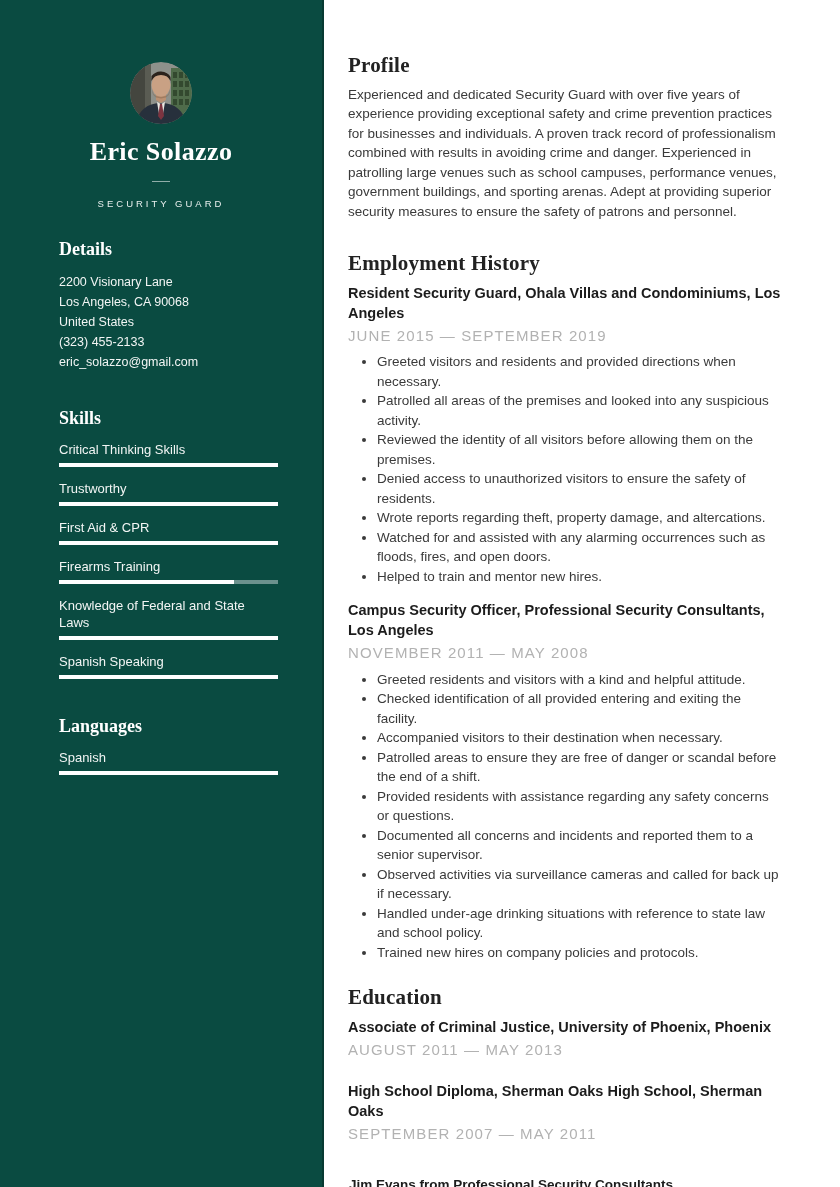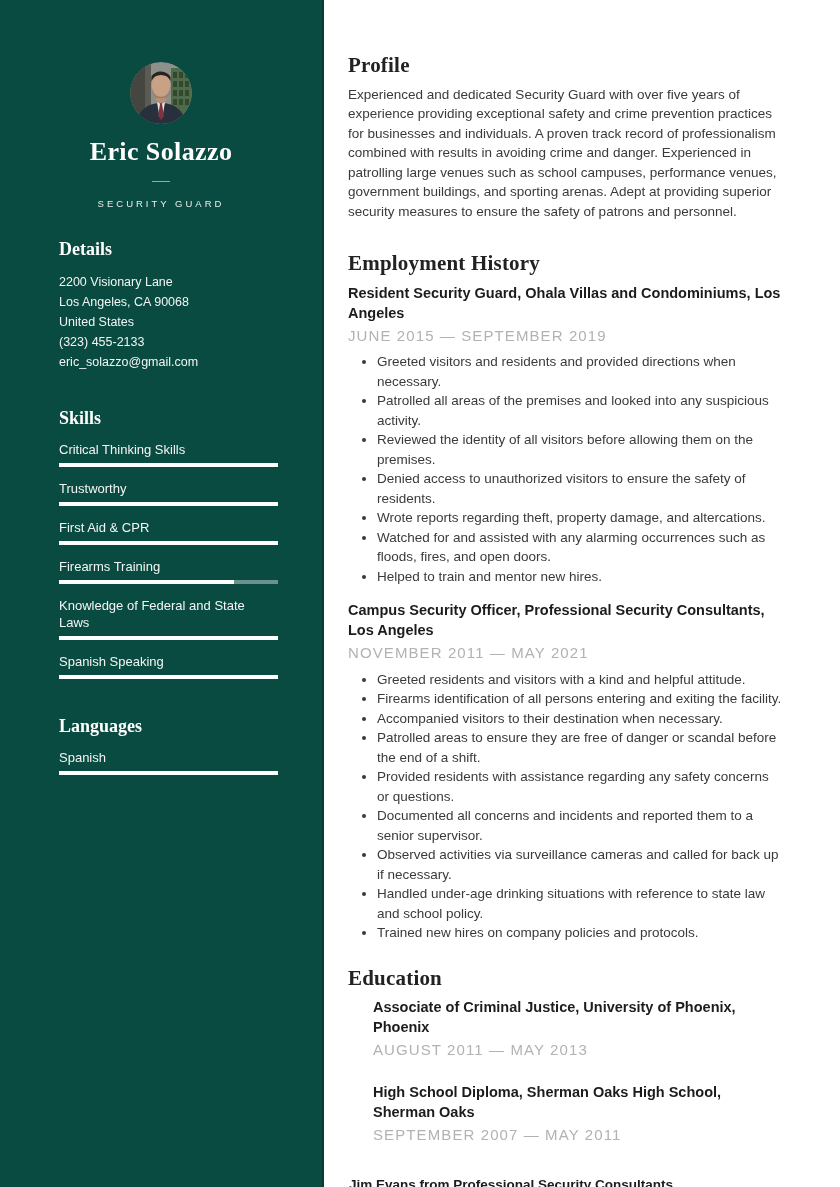--- a/index.html
+++ b/index.html
@@ -81,21 +81,21 @@
     font-size:14.5px;font-weight:bold;color:#1c1c1c;
     line-height:20px;margin:0 0 3px;
   }
   .entry-date{
     font-size:15px;letter-spacing:1.1px;color:var(--date-color);
     margin:0 0 7px;
   }
   .job{margin-bottom:9px;}
   .job ul{margin:6px 0 14px;padding-left:29px;}
   .job li{line-height:19.5px;}
-  .edu{margin-bottom:22px;margin-left:25px;}
+  .edu{margin-bottom:22px;}
   .education-section{margin-bottom:32px;}
   .ref{margin-bottom:21px;}
   .ref-name{font-size:13.5px;font-weight:bold;color:#1c1c1c;margin:0 1px 4px;line-height:18px;}
   .ref-contact{font-size:13px;color:#3a3a3a;}
   .ref-sep{margin:0 8px;color:#555;}
 </style>
 </head>
 <body>
 
 <div class="page">
@@ -228,24 +228,24 @@
               <li>Patrolled all areas of the premises and looked into any suspicious activity.</li>
               <li>Reviewed the identity of all visitors before allowing them on the premises.</li>
               <li>Denied access to unauthorized visitors to ensure the safety of residents.</li>
               <li>Wrote reports regarding theft, property damage, and altercations.</li>
               <li>Watched for and assisted with any alarming occurrences such as floods, fires, and open doors.</li>
               <li>Helped to train and mentor new hires.</li>
             </ul>
           </div>
           <div class="job">
             <h3 class="entry-title">Campus Security Officer, Professional Security Consultants, Los Angeles</h3>
-            <div class="entry-date">NOVEMBER 2011 — MAY 2021</div>
+            <div class="entry-date">NOVEMBER 2011 — MAY 2008</div>
             <ul>
               <li>Greeted residents and visitors with a kind and helpful attitude.</li>
-              <li>Firearms identification of all persons entering and exiting the facility.</li>
+              <li>Checked identification of all provided entering and exiting the facility.</li>
               <li>Accompanied visitors to their destination when necessary.</li>
               <li>Patrolled areas to ensure they are free of danger or scandal before the end of a shift.</li>
               <li>Provided residents with assistance regarding any safety concerns or questions.</li>
               <li>Documented all concerns and incidents and reported them to a senior supervisor.</li>
               <li>Observed activities via surveillance cameras and called for back up if necessary.</li>
               <li>Handled under-age drinking situations with reference to state law and school policy.</li>
               <li>Trained new hires on company policies and protocols.</li>
             </ul>
           </div>
         </div>

